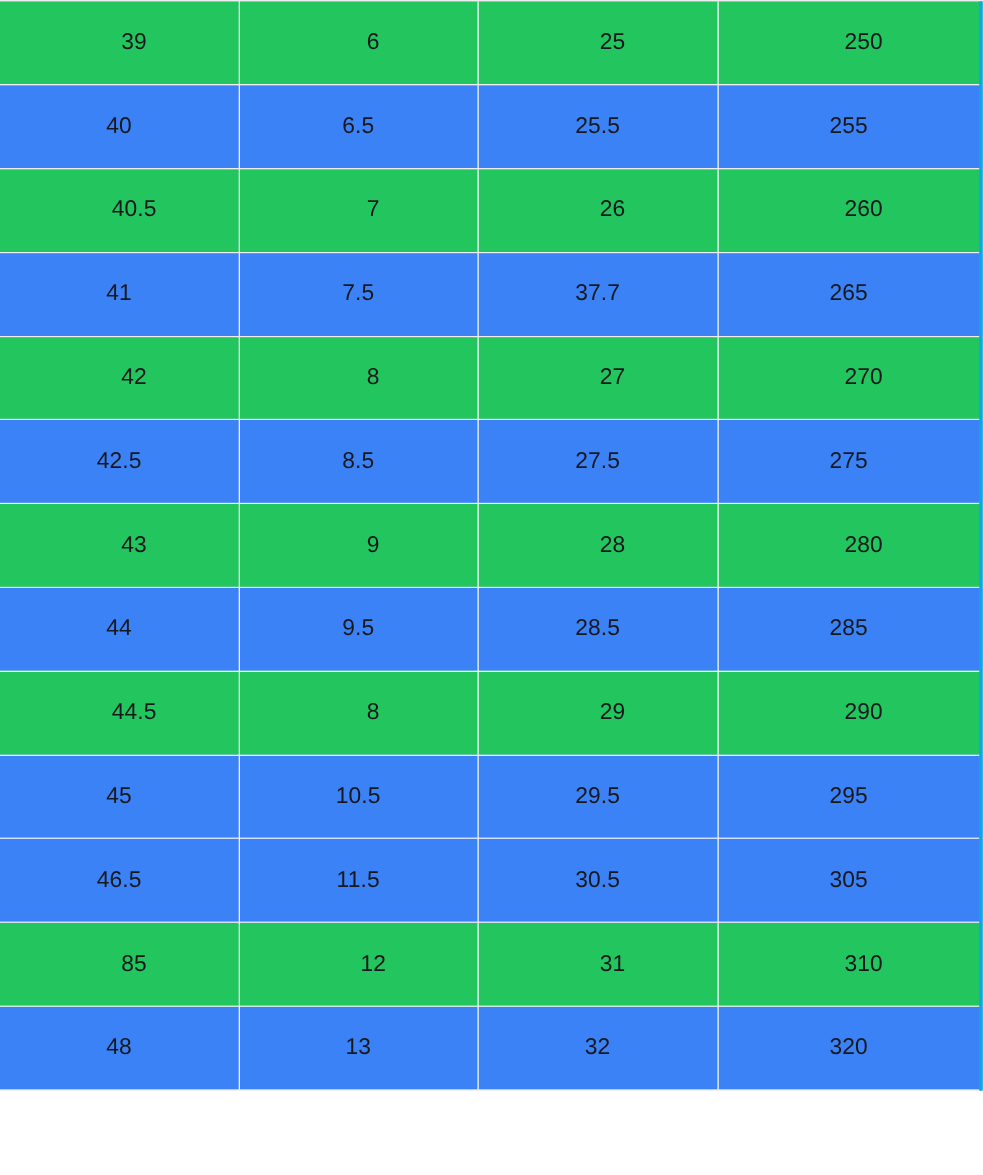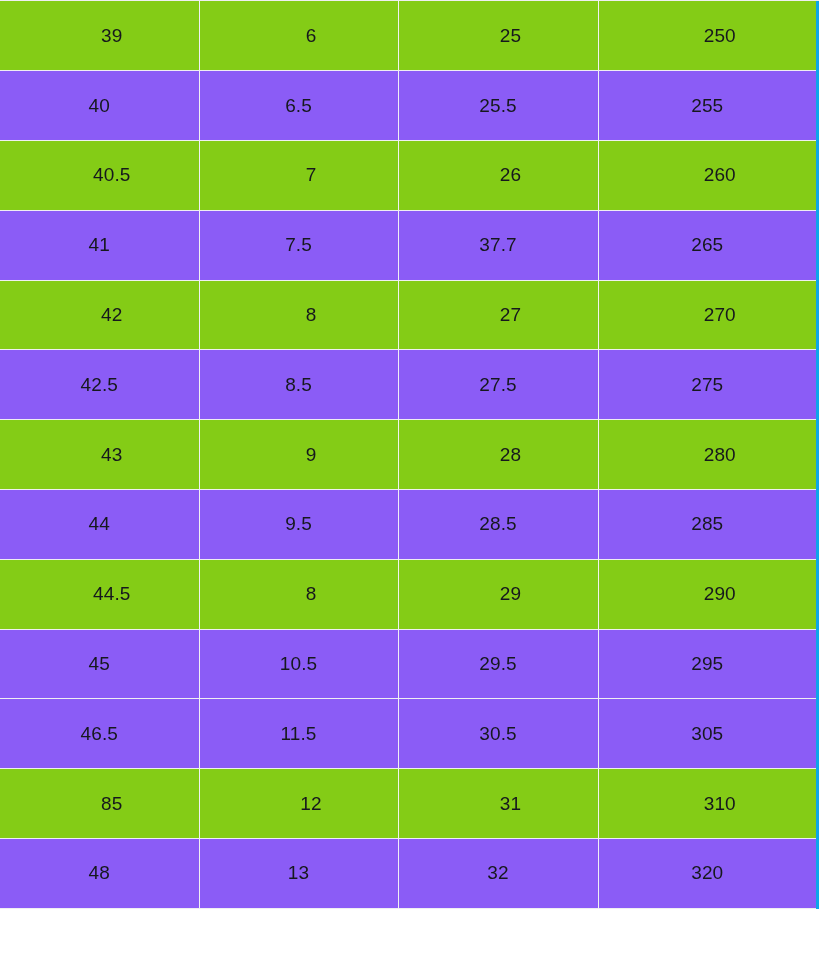--- a/index.html
+++ b/index.html
@@ -48,26 +48,26 @@
     border-right: 1px solid #f0f0f3;
     border-bottom: 1px solid #efeff2;
     background: transparent;
   }
 
   table.size-table td:last-child {
     border-right: 6px solid #0ea5e9;
   }
 
   table.size-table tr.row-odd td {
-    background: #84cc16;
+    background: #22c55e;
     padding-left: 25px;
   }
 
   table.size-table tr.row-even td {
-    background: #8b5cf6;
+    background: #3b82f6;
   }
 </style>
 </head>
 <body>
 
 <div id="size-table-viewport">
   <table class="size-table">
     <colgroup>
       <col class="c1">
       <col class="c2">

